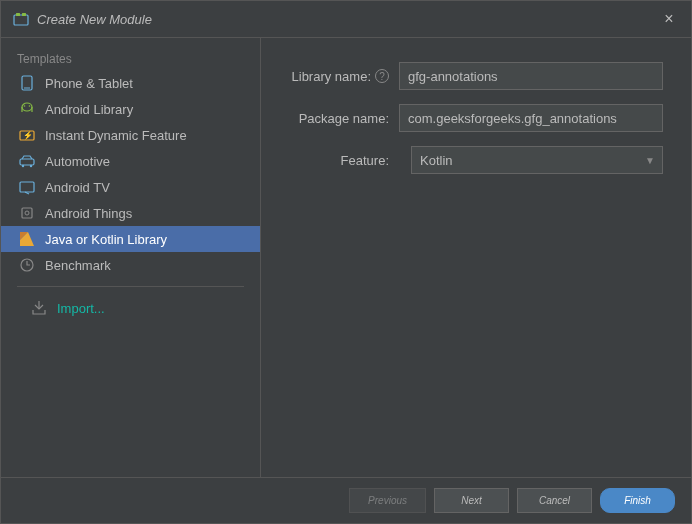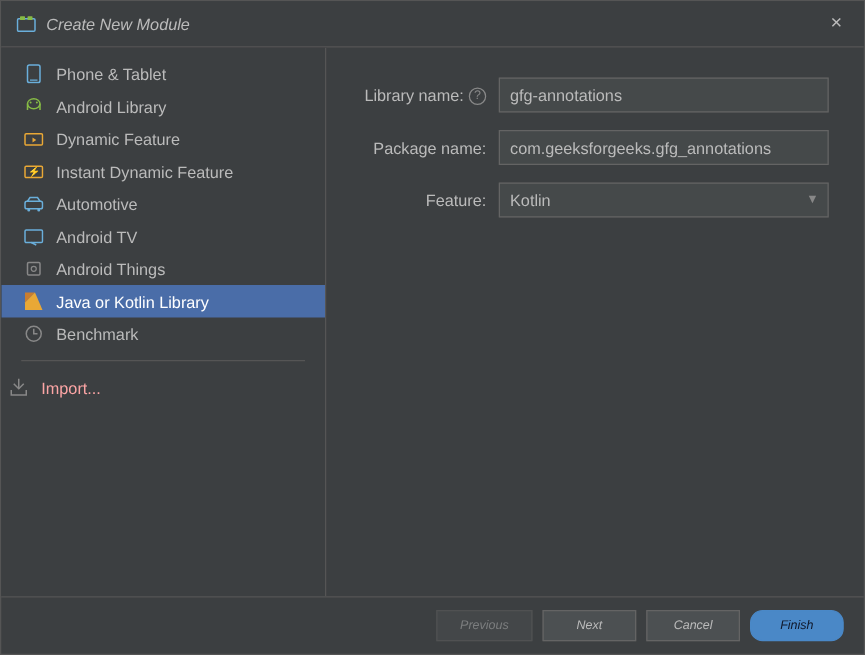--- a/index.html
+++ b/index.html
@@ -95,23 +95,23 @@
       font-size: 12px;
     }
     .sidebar-divider {
       border: none;
       border-top: 1px solid #555555;
       margin: 8px 16px;
     }
     .sidebar-import {
       display: flex;
       align-items: center;
-      padding: 5px 4px;
-      cursor: pointer;
-      color: #fca5a5;
+      padding: 5px 28px;
+      cursor: pointer;
+      color: #14b8a6;
       margin-top: 4px;
     }
     .right-panel {
       flex: 1;
       padding: 24px 28px;
       display: flex;
       flex-direction: column;
     }
     .form-row {
       display: flex;
@@ -119,21 +119,21 @@
       margin-bottom: 14px;
     }
     .form-label {
       width: 110px;
       text-align: right;
       padding-right: 10px;
       color: #bbbbbb;
       font-size: 13px;
       flex-shrink: 0;
       display: flex;
-      align-items: flex-end;
+      align-items: center;
       justify-content: flex-end;
       gap: 4px;
     }
     .help-icon {
       width: 14px;
       height: 14px;
       border-radius: 50%;
       border: 1px solid #888888;
       display: inline-flex;
       align-items: center;
@@ -149,20 +149,21 @@
       border: 1px solid #646464;
       color: #bbbbbb;
       padding: 4px 8px;
       font-size: 13px;
       outline: none;
       height: 28px;
     }
     .form-select-wrapper {
       flex: 1;
       position: relative;
+      margin-left: 12px;
     }
     .form-select {
       width: 100%;
       background: #45494a;
       border: 1px solid #646464;
       color: #bbbbbb;
       padding: 4px 28px 4px 8px;
       font-size: 13px;
       outline: none;
       height: 28px;
@@ -195,21 +196,21 @@
       background: #4c5052;
       color: #bbbbbb;
       cursor: pointer;
       min-width: 75px;
       text-align: center;
       font-style: italic;
     }
     .btn-primary {
       background: #4a88c7;
       border-color: #4a88c7;
-      color: #0f172a;
+      color: #ffffff;
       border-radius: 10px;
     }
     .btn:disabled {
       opacity: 0.5;
       cursor: default;
     }
     
     .icon-phone { color: #6aafdb; }
     .icon-dynamic { color: #e9a836; }
     .icon-instant { color: #e9a836; }
@@ -230,20 +231,21 @@
         <rect x="9" y="2" width="4" height="3" rx="0.5" fill="#86bb45"></rect>
       </svg>
     </div>
     <span class="title-text">Create New Module</span>
     <button class="close-btn">×</button>
   </div>
 
   <div class="main-content">
 
     <div class="sidebar">
+      <div class="sidebar-section-label">Templates</div>
 
       <div class="sidebar-item">
         <span class="sidebar-item-icon icon-phone">
           <svg width="16" height="16" viewBox="0 0 16 16">
               <rect x="3" y="1" width="10" height="14" rx="1.5" fill="none" stroke="#6aafdb" stroke-width="1.2"></rect>
               <line x1="5" y1="13" x2="11" y2="13" stroke="#6aafdb" stroke-width="1"></line>
             </svg>
         </span>
         <span>Phone &amp; Tablet</span>
       </div>
@@ -254,29 +256,20 @@
               <ellipse cx="8" cy="6" rx="5" ry="4" fill="none" stroke="#86bb45" stroke-width="1.2"></ellipse>
               <line x1="3" y1="6" x2="3" y2="11" stroke="#86bb45" stroke-width="1.2"></line>
               <line x1="13" y1="6" x2="13" y2="11" stroke="#86bb45" stroke-width="1.2"></line>
               <circle cx="5.5" cy="5" r="0.8" fill="#86bb45"></circle>
               <circle cx="10.5" cy="5" r="0.8" fill="#86bb45"></circle>
             </svg>
         </span>
         <span>Android Library</span>
       </div>
 
-      <div class="sidebar-item">
-        <span class="sidebar-item-icon icon-dynamic">
-          <svg width="16" height="16" viewBox="0 0 16 16">
-              <rect x="1" y="4" width="14" height="9" rx="1" fill="none" stroke="#e9a836" stroke-width="1.2"></rect>
-              <polygon points="7,7 10,9 7,11" fill="#e9a836"></polygon>
-            </svg>
-        </span>
-        <span>Dynamic Feature</span>
-      </div>
 
       <div class="sidebar-item">
         <span class="sidebar-item-icon icon-instant">
           <svg width="16" height="16" viewBox="0 0 16 16">
               <rect x="1" y="4" width="14" height="9" rx="1" fill="none" stroke="#e9a836" stroke-width="1.2"></rect>
               <text x="4" y="11" font-size="8" fill="#e9a836">⚡</text>
             </svg>
         </span>
         <span>Instant Dynamic Feature</span>
       </div>

